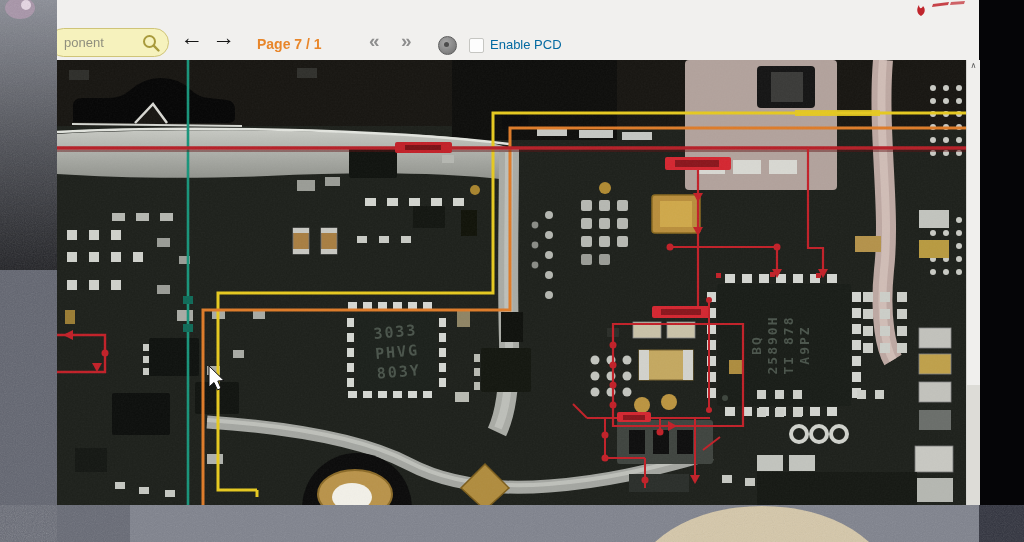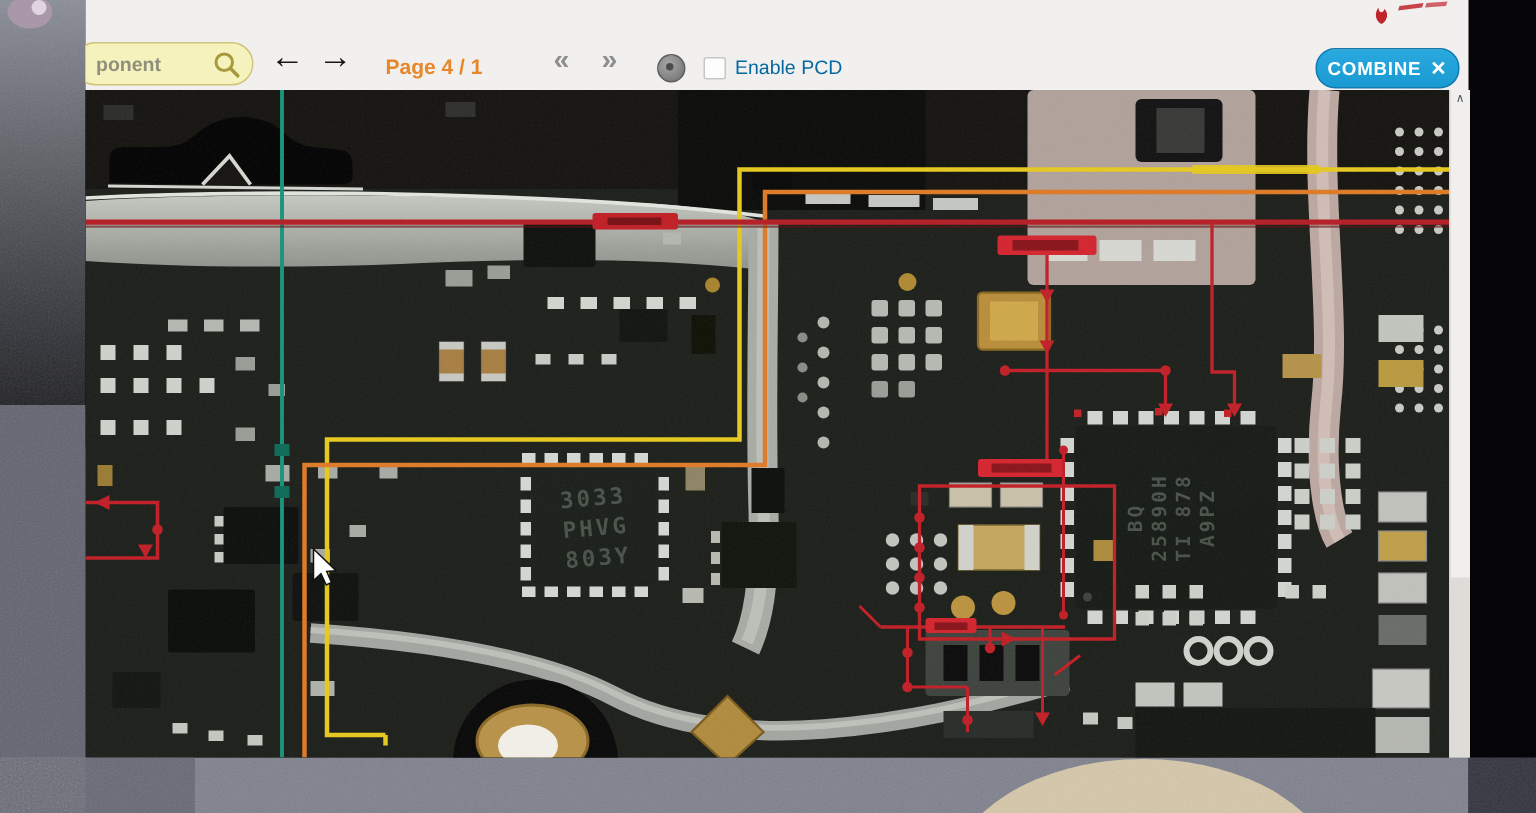--- a/index.html
+++ b/index.html
@@ -11,21 +11,21 @@
          font-family:"Liberation Sans", sans-serif;}
   .bg-svg,.pcb-svg{position:absolute;display:block;}
   .bg-svg{left:0;top:0;}
   .pcb-svg{left:57px;top:60px;}
   
   .toolbar{position:absolute;left:57px;top:0;width:922px;height:60px;background:#f1f0ee;
            overflow:hidden;}
   .search-pill{position:absolute;left:-8px;top:28px;width:118px;height:27px;border-radius:15px;
                background:#f6f2bd;border:1.5px solid #cfc478;display:flex;align-items:center;}
   .search-input{flex:1;min-width:0;border:none;outline:none;background:transparent;
-                font-family:"Liberation Sans",sans-serif;font-size:13px;color:#8f8f7e;padding:0 0 0 14px;font-weight:bold;}
+                font-family:"Liberation Sans",sans-serif;font-size:13px;color:#8f8f7e;padding:0 0 0 14px;}
   .search-mag{width:20px;height:20px;margin-right:7px;flex:0 0 auto;}
   .nav-arrow{position:absolute;top:26px;font-size:23px;font-weight:bold;color:#151515;cursor:pointer;line-height:1;}
   .page-label{position:absolute;left:200px;top:36px;font-size:14px;font-weight:bold;color:var(--accent);}
   .chev{position:absolute;top:31px;font-size:19px;font-weight:bold;color:#8e8e8e;cursor:pointer;line-height:1;}
   .gear{position:absolute;left:381px;top:36px;width:17px;height:17px;border-radius:50%;
         background:radial-gradient(circle at 40% 35%, #a8a8a8, #6d6d6d);border:1px solid #5d5d5d;}
   .gear::after{content:"";position:absolute;left:5px;top:5px;width:5px;height:5px;border-radius:50%;background:#4c4c4c;}
   .pcd-box{position:absolute;left:412px;top:38px;width:13px;height:13px;background:#fdfdfd;
            border:1px solid #c6c6c2;border-radius:2px;}
   .pcd-label{position:absolute;left:433px;top:37px;font-size:13px;color:#0369a1;}
@@ -87,35 +87,31 @@
   <div class="toolbar">
     <div class="search-pill">
       <input class="search-input" value="ponent" style="">
       <svg class="search-mag" viewBox="0 0 20 20">
         <circle cx="8.5" cy="8.5" r="5.5" fill="none" stroke="#a89a3c" stroke-width="2"></circle>
         <line x1="12.7" y1="12.7" x2="17.5" y2="17.5" stroke="#a89a3c" stroke-width="2.4" stroke-linecap="round"></line>
       </svg>
     </div>
     <span class="nav-arrow" style="left:123px;">←</span>
     <span class="nav-arrow" style="left:155px;">→</span>
-    <span class="page-label">Page 4 / 1</span>
+    <span class="page-label">Page 7 / 1</span>
     <span class="chev" style="left:312px;">«</span>
     <span class="chev" style="left:344px;">»</span>
     <div class="gear"></div>
     <div class="pcd-box"></div>
     <span class="pcd-label">Enable PCD</span>
     <svg class="brand" viewBox="0 0 70 22">
       <path d="M18 16 C14 14 13 9 16 5 C16 9 19 9 20 6 C23 9 22 14 18 16 Z" fill="#c0252c"></path>
       <path d="M30 4 L46 2 L45 5 L29 7 Z" fill="#c0252c" opacity="0.85"></path>
       <path d="M48 2 L62 1 L61 4 L47 5 Z" fill="#c0252c" opacity="0.7"></path>
     </svg>
-    <div class="combine-btn">
-      <span>COMBINE</span>
-      <span class="combine-x">✕</span>
-    </div>
   </div>
 
   <svg class="pcb-svg" width="909" height="445" viewBox="0 0 909 445">
     <defs>
       <filter id="noiseB">
           <feTurbulence type="fractalNoise" baseFrequency="0.65" numOctaves="2" result="n"></feTurbulence>
         <feColorMatrix in="n" type="saturate" values="0"></feColorMatrix>
         <feComponentTransfer>
             <feFuncA type="linear" slope="0.12" intercept="0"></feFuncA>
           </feComponentTransfer>

